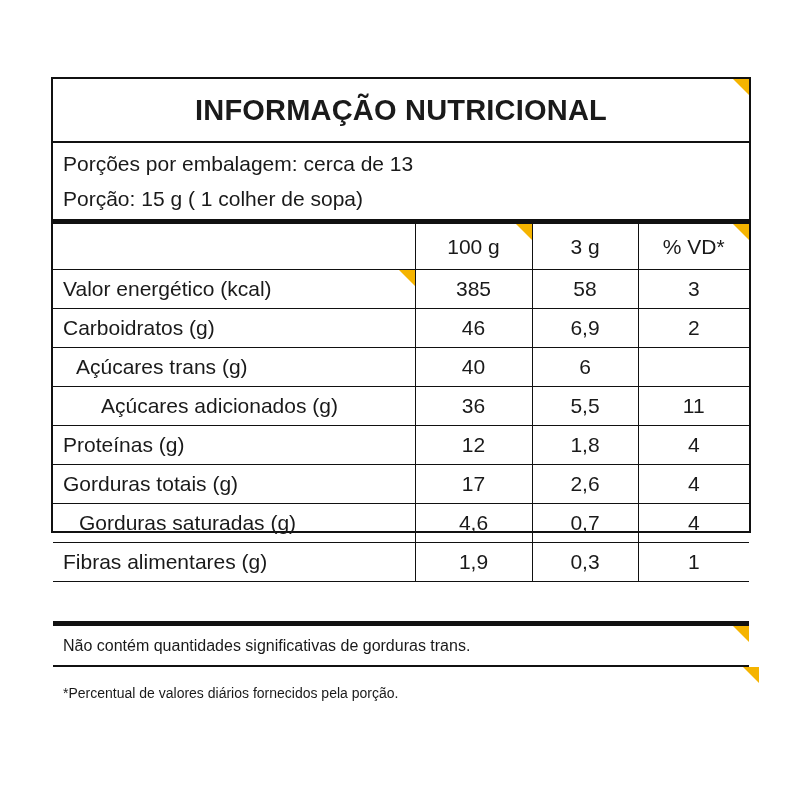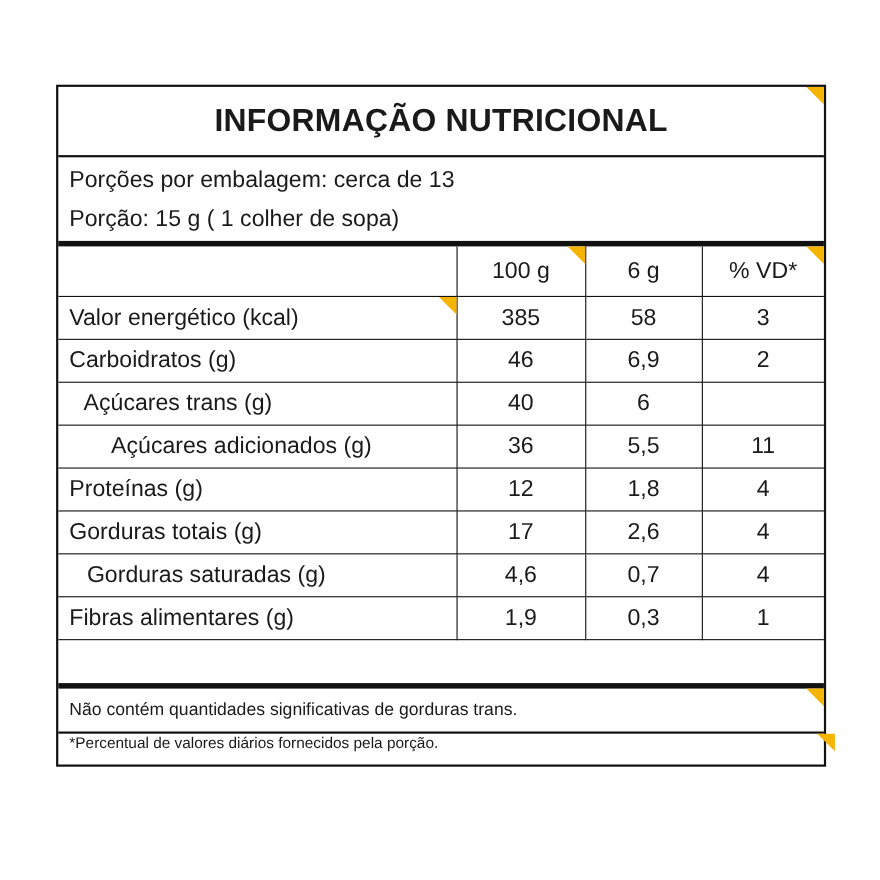--- a/index.html
+++ b/index.html
@@ -1,35 +1,35 @@
 <!DOCTYPE html>
 <html><head>
 <meta charset="utf-8">
 <style>
   html, body { margin:0; padding:0; background:#ffffff; }
   body { width:800px; height:800px; position:relative; font-family:"Liberation Sans", sans-serif; color:#1a1a1a; }
-  .panel { position:absolute; left:51px; top:77px; width:700px; height:620px; border:2px solid #111; box-sizing:border-box; }
+  .panel { position:absolute; left:51px; top:77px; width:700px; height:456px; border:2px solid #111; box-sizing:border-box; }
   .tri { position:absolute; width:0; height:0; border-top:16px solid #f5b400; border-left:16px solid transparent; }
   .title { position:absolute; left:0; top:0; width:100%; height:64px; border-bottom:2px solid #111; box-sizing:border-box; display:flex; align-items:center; justify-content:center; font-weight:bold; font-size:29px; letter-spacing:0.2px; }
   .serving { position:absolute; left:0; top:64px; width:100%; height:76px; }
   .serving div { position:absolute; left:10px; font-size:21px; }
   .thick { position:absolute; left:0; width:100%; height:5px; background:#111; }
   table { position:absolute; left:0; top:145px; width:100%; border-collapse:collapse; table-layout:fixed; }
   td, th { border:1.5px solid #111; font-size:21px; height:38px; padding:0; position:relative; }
   th { font-weight:normal; height:45px; text-align:center; }
   tr:first-child th, tr:first-child td { border-top:none; }
   td:first-child, th:first-child { border-left:none; }
   td:last-child, th:last-child { border-right:none; }
   td.num { text-align:center; }
   td.lbl { text-align:left; padding-left:10px; }
   td.lbl.l1 { padding-left:23px; }
   td.lbl.l2 { padding-left:48px; }
   td.lbl.ls { padding-left:26px; }
   .trans { position:absolute; left:0; top:547px; width:100%; height:41px; border-bottom:2px solid #111; box-sizing:border-box; font-size:16px; padding-left:10px; display:flex; align-items:center; }
-  .foot { position:absolute; left:0; top:588px; width:100%; height:52px; font-size:14px; padding-left:10px; display:flex; align-items:flex-start; }
+  .foot { position:absolute; left:0; top:588px; width:100%; height:52px; font-size:14px; padding-left:10px; display:flex; align-items:center; }
 </style>
 </head>
 <body>
 
 <div class="panel">
   <div class="title">INFORMAÇÃO NUTRICIONAL</div>
   <span class="tri" style="right:0;top:0;"></span>
 
   <div class="serving">
     <div style="top:9px;">Porções por embalagem: cerca de 13</div>
@@ -42,21 +42,21 @@
     <colgroup>
       <col style="width:362px">
         <col style="width:117px">
         <col style="width:106px">
         <col style="width:111px">
     </colgroup>
     <tbody>
         <tr>
       <th></th>
       <th><span>100 g</span><span class="tri" style="right:0;top:0;"></span></th>
-      <th>6 g</th>
+      <th>3 g</th>
       <th><span>% VD*</span><span class="tri" style="right:0;top:0;"></span></th>
     </tr>
     <tr>
       <td class="lbl"><span>Valor energético (kcal)</span><span class="tri" style="right:0;top:0;"></span></td>
       <td class="num">385</td>
       <td class="num">58</td>
       <td class="num">3</td>
     </tr>
     <tr>
       <td class="lbl">Carboidratos (g)</td>

